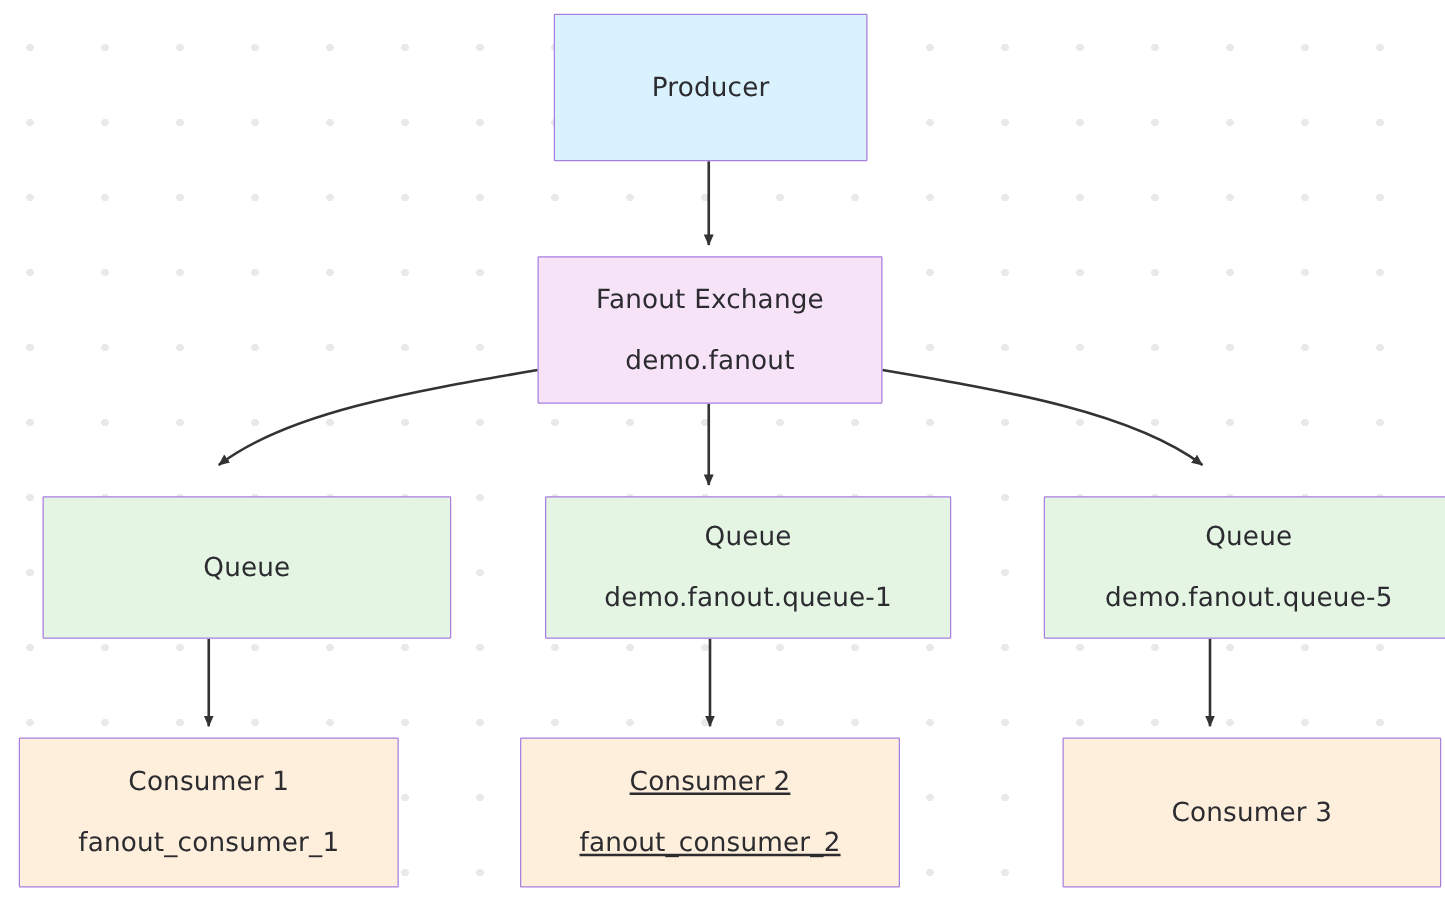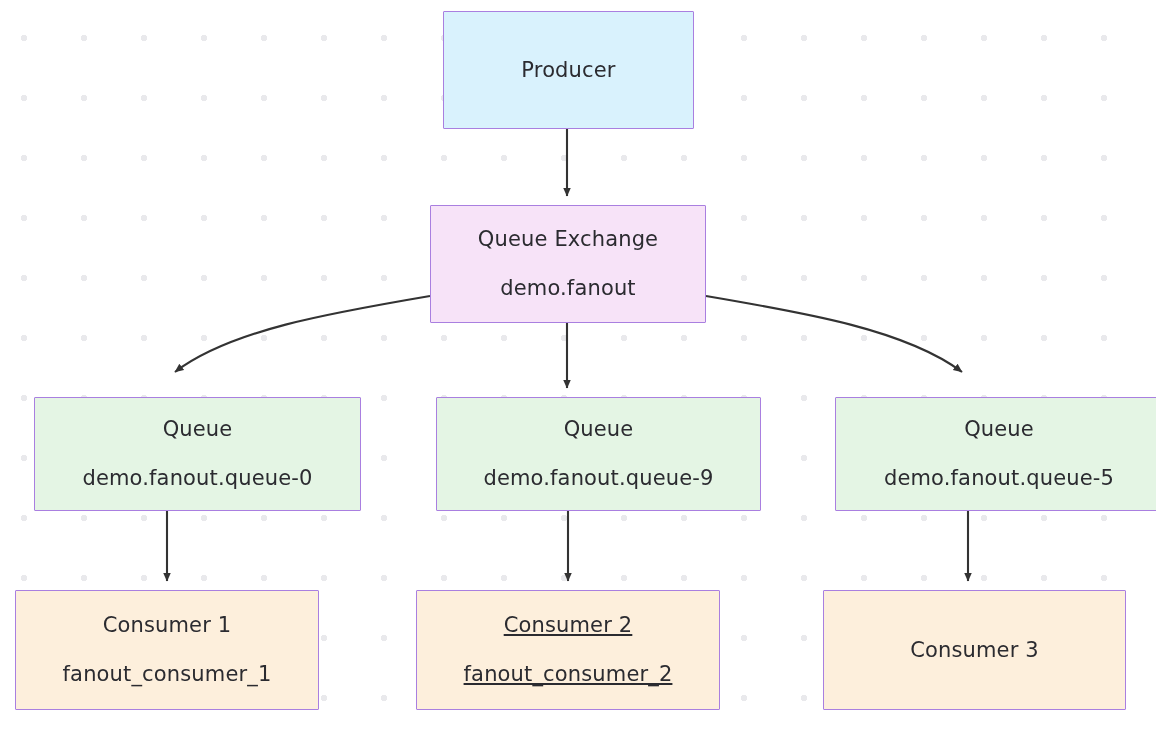--- a/index.html
+++ b/index.html
@@ -56,21 +56,21 @@
 
   #n-producer { left: 443px; top: 11px;  width: 251px; height: 118px; }
   #n-exchange { left: 430px; top: 205px; width: 276px; height: 118px; }
 
   #n-queue-0 { left: 3px;   top: 397px; width: 327px; height: 114px; }
   #n-queue-1 { left: 405px; top: 397px; width: 325px; height: 114px; }
   #n-queue-2 { left: 804px; top: 397px; width: 328px; height: 114px; }
 
   #n-consumer-1 { left: 15px;  top: 590px; width: 304px; height: 120px; }
   #n-consumer-2 { left: 416px; top: 590px; width: 304px; height: 120px; text-decoration: underline; }
-  #n-consumer-3 { left: 823px; top: 590px; width: 303px; height: 120px; }
+  #n-consumer-3 { left: 850px; top: 590px; width: 303px; height: 120px; }
 </style>
 </head>
 <body>
 
 <div id="canvas">
 
   <svg id="edges" viewBox="0 0 1156 738" width="1156" height="738" xmlns="http://www.w3.org/2000/svg">
     <defs>
       <marker id="arrowhead" markerWidth="10" markerHeight="10" refX="8.5" refY="4" orient="auto" markerUnits="userSpaceOnUse">
         <path d="M0,0 L9,4 L0,8 z" fill="#333333"></path>
@@ -90,32 +90,31 @@
     <path d="M568,511 L568,581" fill="none" stroke="#333333" stroke-width="2.1" marker-end="url(#arrowhead)"></path>
 
     <path d="M968,511 L968,581" fill="none" stroke="#333333" stroke-width="2.1" marker-end="url(#arrowhead)"></path>
   </svg>
 
   <div class="node node-producer" id="n-producer">
     <span class="line1">Producer</span>
   </div>
 
   <div class="node node-exchange" id="n-exchange">
-    <span class="line1">Queue Exchange</span>
+    <span class="line1">Fanout Exchange</span>
     <span class="line2">demo.fanout</span>
   </div>
 
   <div class="node node-queue" id="n-queue-0">
     <span class="line1">Queue</span>
-    <span class="line2">demo.fanout.queue-0</span>
   </div>
 
   <div class="node node-queue" id="n-queue-1">
     <span class="line1">Queue</span>
-    <span class="line2">demo.fanout.queue-9</span>
+    <span class="line2">demo.fanout.queue-1</span>
   </div>
 
   <div class="node node-queue" id="n-queue-2">
     <span class="line1">Queue</span>
     <span class="line2">demo.fanout.queue-5</span>
   </div>
 
   <div class="node node-consumer" id="n-consumer-1">
     <span class="line1">Consumer 1</span>
     <span class="line2">fanout_consumer_1</span>

